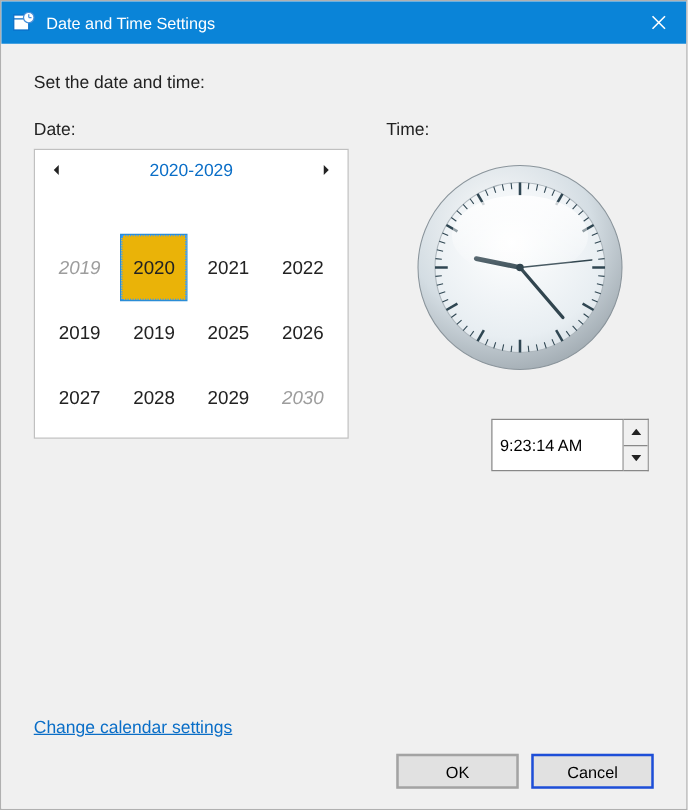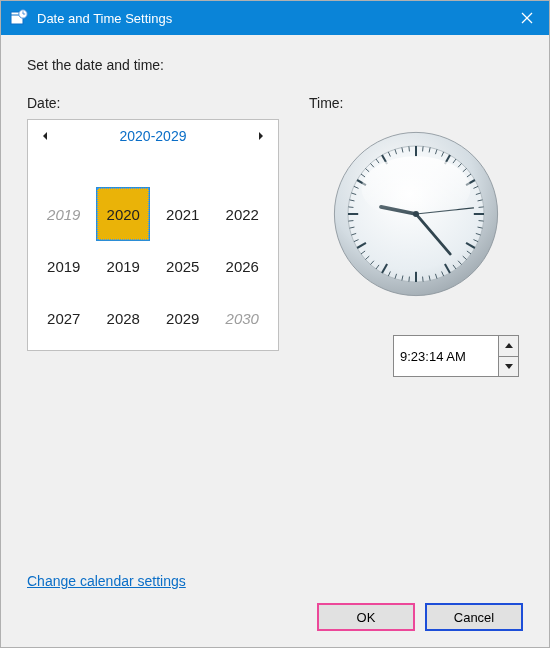--- a/index.html
+++ b/index.html
@@ -159,21 +159,21 @@
   .btn {
     width: 98px;
     height: 28px;
     background: #e1e1e1;
     border: 2px solid #1d4ed8;
     display: flex; align-items: center; justify-content: center;
     font-size: 13px;
     color: #000;
   }
   .btn.primary {
-    border: 2px solid #ec4899;
+    border: 2px solid #a3a3a3;
   }
 </style>
 </head>
 <body>
 
 <div class="titlebar">
   <span class="icon">
     <svg width="18" height="18" viewBox="0 0 18 18">
       <rect x="1" y="3" width="12" height="12" fill="#fff" stroke="#0a6ec7"></rect>
       <line x1="1" y1="6" x2="13" y2="6" stroke="#0a6ec7"></line>

